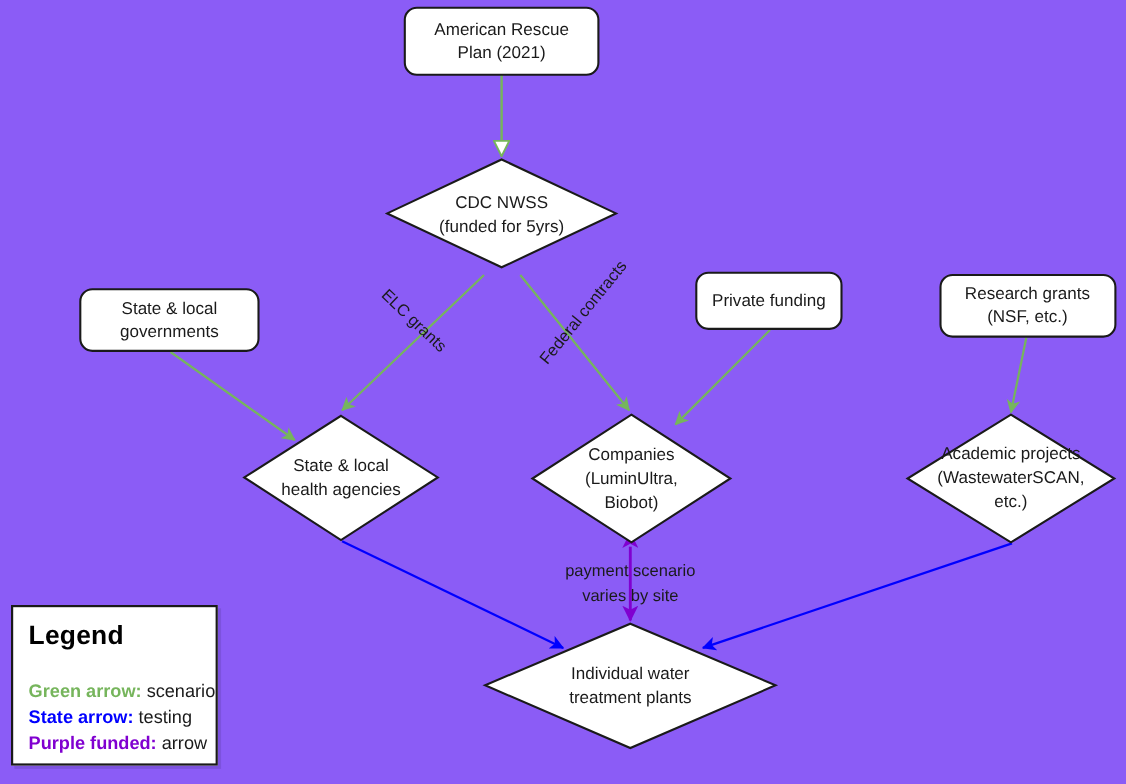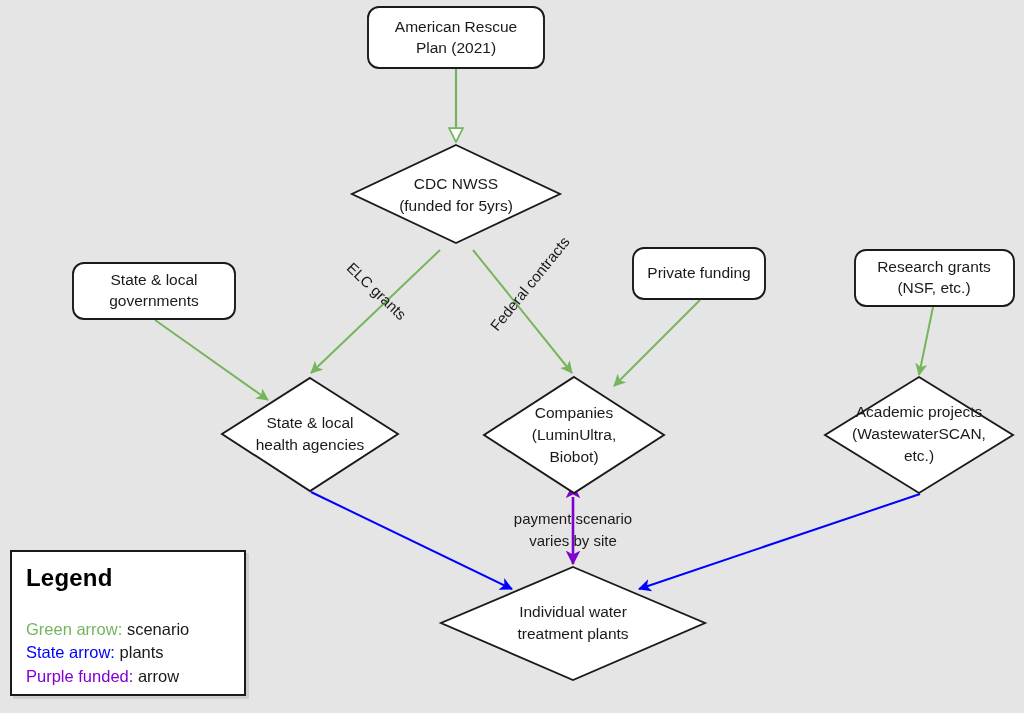--- a/index.html
+++ b/index.html
@@ -4,21 +4,21 @@
 <style>
   html, body {
     margin: 0;
     padding: 0;
     background: #ffffff;
   }
   #canvas {
     position: relative;
     width: 1024px;
     height: 713px;
-    background: #e5e5e5;
+    background: #8b5cf6;
     font-family: "Liberation Sans", sans-serif;
     overflow: hidden;
   }
   svg.layer {
     position: absolute;
     left: 0;
     top: 0;
     width: 1024px;
     height: 713px;
   }
@@ -37,21 +37,21 @@
   }
   .shape-stroke {
     fill: #ffffff;
     stroke: #1a1a1a;
     stroke-width: 1.9;
   }
   .legend-box {
     position: absolute;
     left: 10px;
     top: 550px;
-    width: 236px;
+    width: 188px;
     height: 146px;
     background: #ffffff;
     border: 2px solid #1a1a1a;
     box-shadow: 3px 3px 0 rgba(0,0,0,0.10);
     box-sizing: border-box;
   }
   .legend-title {
     position: absolute;
     left: 14px;
     top: 12px;
@@ -64,21 +64,21 @@
   .legend-rows {
     position: absolute;
     left: 14px;
     top: 66px;
     font-size: 16.5px;
     font-family: "Liberation Sans", sans-serif;
     color: #1a1a1a;
     line-height: 1.42;
   }
   .legend-row { white-space: nowrap; }
-  .legend-key { font-weight: normal; }
+  .legend-key { font-weight: bold; }
   .k-green { color: #76b55c; }
   .k-blue { color: #0000ff; }
   .k-purple { color: #8000d0; }
   .legend-val { color: #1a1a1a; }
 </style>
 </head>
 <body>
 
 <div id="canvas">
 
@@ -192,21 +192,21 @@
 
   <div class="legend-box">
     <div class="legend-title">Legend</div>
     <div class="legend-rows">
       <div class="legend-row">
         <span class="legend-key k-green">Green arrow:</span>
         <span class="legend-val">scenario</span>
       </div>
       <div class="legend-row">
         <span class="legend-key k-blue">State arrow:</span>
-        <span class="legend-val">plants</span>
+        <span class="legend-val">testing</span>
       </div>
       <div class="legend-row">
         <span class="legend-key k-purple">Purple funded:</span>
         <span class="legend-val">arrow</span>
       </div>
     </div>
   </div>
 
 </div>
 

